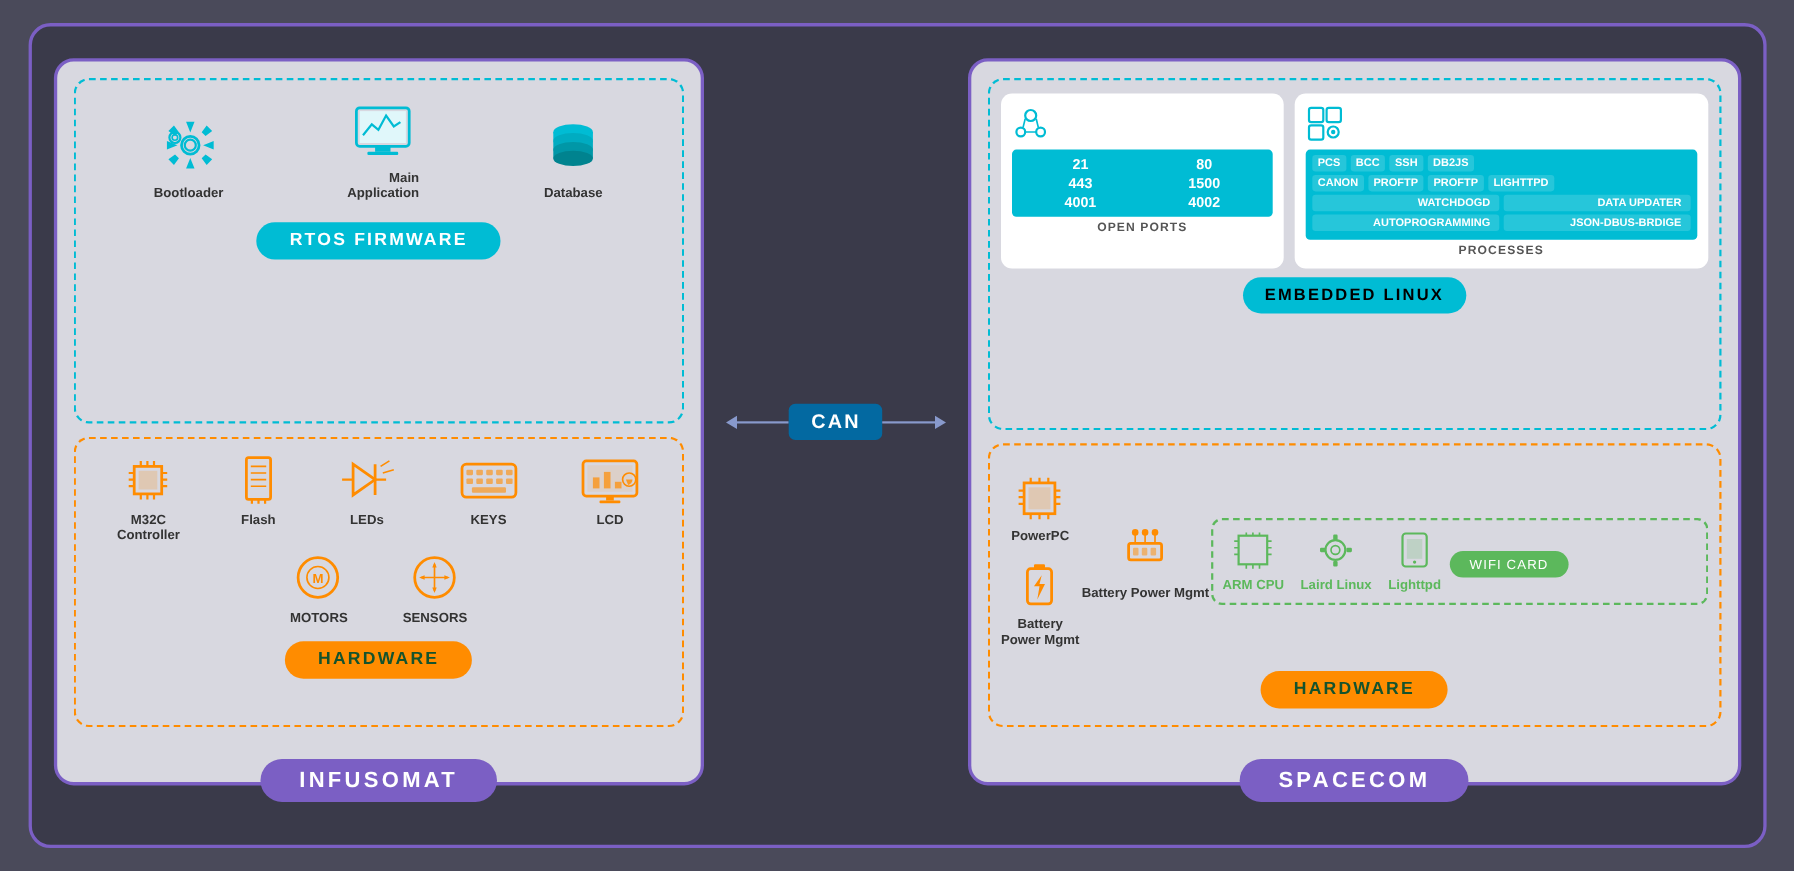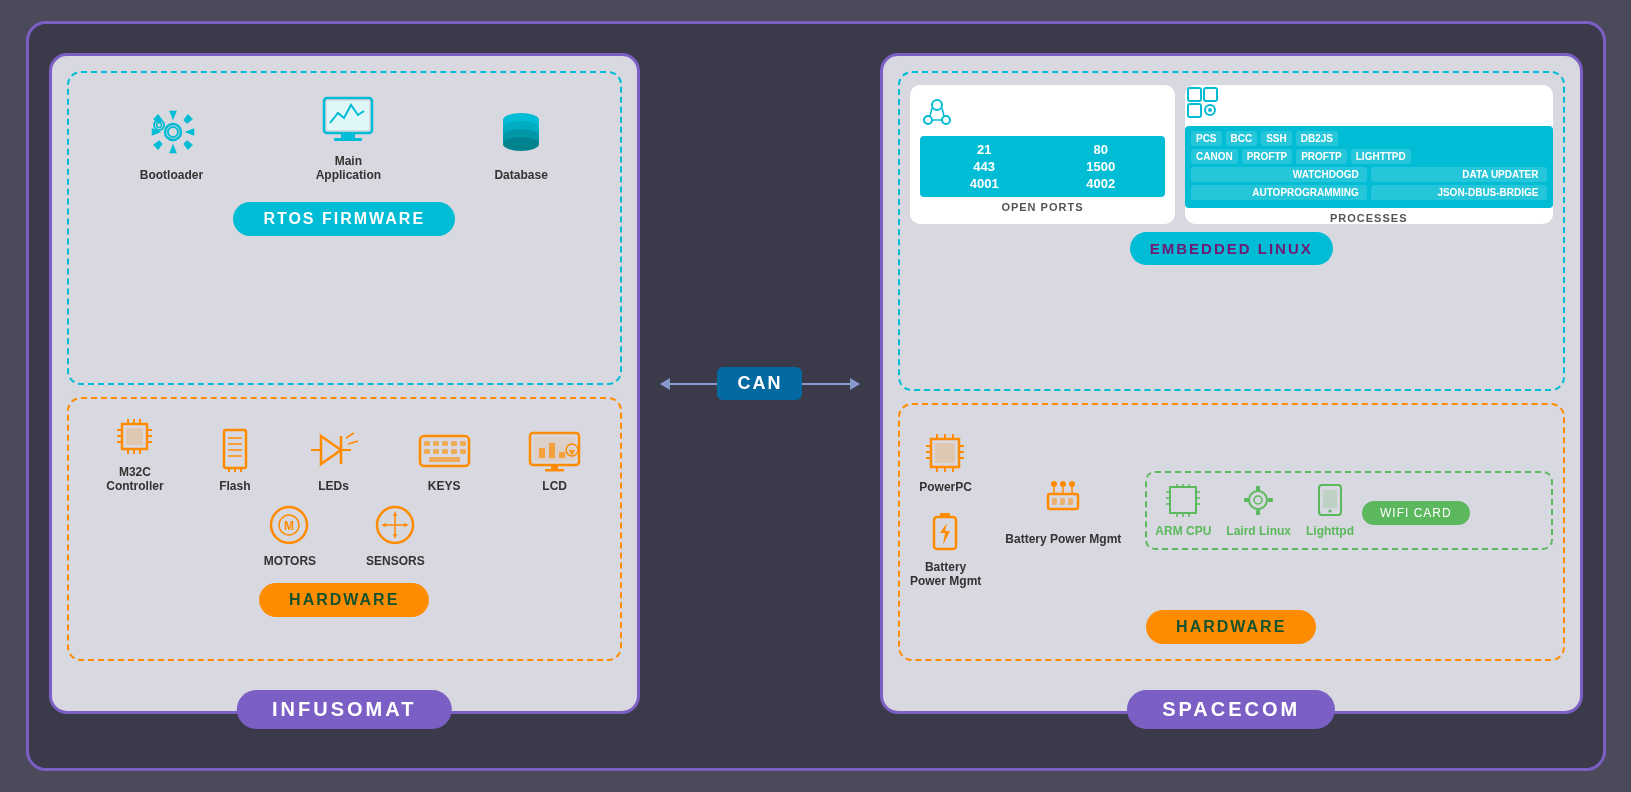--- a/index.html
+++ b/index.html
@@ -120,21 +120,21 @@
       border: 2.5px dashed #ff8c00;
       border-radius: 14px;
       padding: 15px 10px 15px 10px;
       background: transparent;
       position: relative;
       flex: 1;
     }
     .hw-icons-row {
       display: flex;
       justify-content: space-around;
-      align-items: flex-end;
+      align-items: flex-start;
       margin-bottom: 10px;
     }
     .hw-icons-row2 {
       display: flex;
       justify-content: center;
       gap: 50px;
       align-items: flex-end;
       margin-bottom: 15px;
     }
     .hw-badge {
@@ -264,21 +264,21 @@
       font-weight: 700;
       color: #555;
       margin-top: 4px;
       text-align: center;
       letter-spacing: 1px;
     }
     .processes-section {
       flex: 1.5;
       background: white;
       border-radius: 10px;
-      padding: 0;
+      padding: 10px;
     }
     .processes-header {
       display: flex;
       align-items: center;
       gap: 8px;
       margin-bottom: 6px;
     }
     .proc-grid {
       background: #00bcd4;
       border-radius: 4px;
@@ -311,21 +311,21 @@
     .processes-label {
       font-size: 11px;
       font-weight: 700;
       color: #555;
       margin-top: 4px;
       text-align: center;
       letter-spacing: 1px;
     }
     .embedded-badge {
       background: #00bcd4;
-      color: #701a75;
+      color: #000000;
       font-weight: 900;
       font-size: 15px;
       letter-spacing: 2px;
       padding: 8px 20px;
       border-radius: 25px;
       text-align: center;
       width: fit-content;
       margin: 8px auto 0 auto;
     }
 
@@ -335,21 +335,21 @@
       border-radius: 14px;
       padding: 15px 10px 15px 10px;
       background: transparent;
       flex: 1;
       display: flex;
       flex-direction: column;
     }
     .hw-spacecom-inner {
       display: flex;
       flex-direction: row;
-      gap: 24px;
+      gap: 2px;
       flex: 1;
       align-items: center;
     }
     .hw-left-col {
       display: flex;
       flex-direction: column;
       gap: 15px;
       align-items: center;
     }
     .hw-right-green {
@@ -415,21 +415,21 @@
 
           <div class="icon-item">
             <svg width="65" height="55" viewBox="0 0 65 55">
               <rect x="8" y="5" width="48" height="35" rx="3" fill="none" stroke="#00bcd4" stroke-width="2.5"></rect>
               <rect x="11" y="8" width="42" height="29" fill="#e0f7fa"></rect>
               <polyline points="14,30 22,20 28,25 35,12 42,22 48,18" fill="none" stroke="#00bcd4" stroke-width="2"></polyline>
               <rect x="25" y="40" width="14" height="5" fill="#00bcd4"></rect>
               <rect x="18" y="45" width="28" height="3" rx="1" fill="#00bcd4"></rect>
 
             </svg>
-            <span class="icon-label" style="text-align:center">Main<br>Application</span>
+            <span class="icon-label" style="text-align:right">Main<br>Application</span>
           </div>
 
           <div class="icon-item">
             <svg width="55" height="55" viewBox="0 0 55 55">
               <ellipse cx="27" cy="13" rx="18" ry="7" fill="#00bcd4"></ellipse>
               <rect x="9" y="13" width="36" height="8" fill="#00bcd4"></rect>
               <ellipse cx="27" cy="21" rx="18" ry="7" fill="#00acc1"></ellipse>
               <rect x="9" y="21" width="36" height="8" fill="#00acc1"></rect>
               <ellipse cx="27" cy="29" rx="18" ry="7" fill="#0097a7"></ellipse>
               <rect x="9" y="29" width="36" height="8" fill="#0097a7"></rect>

